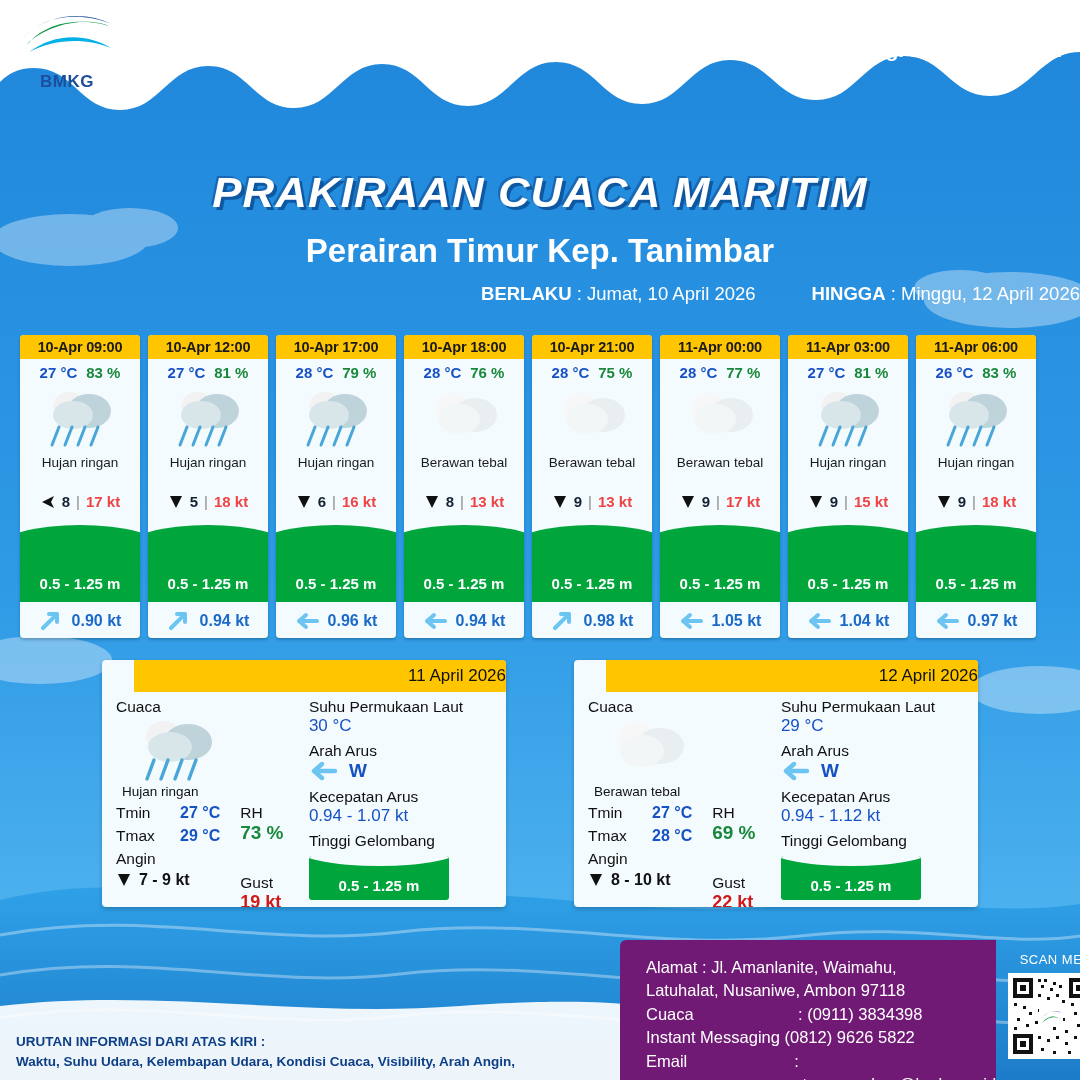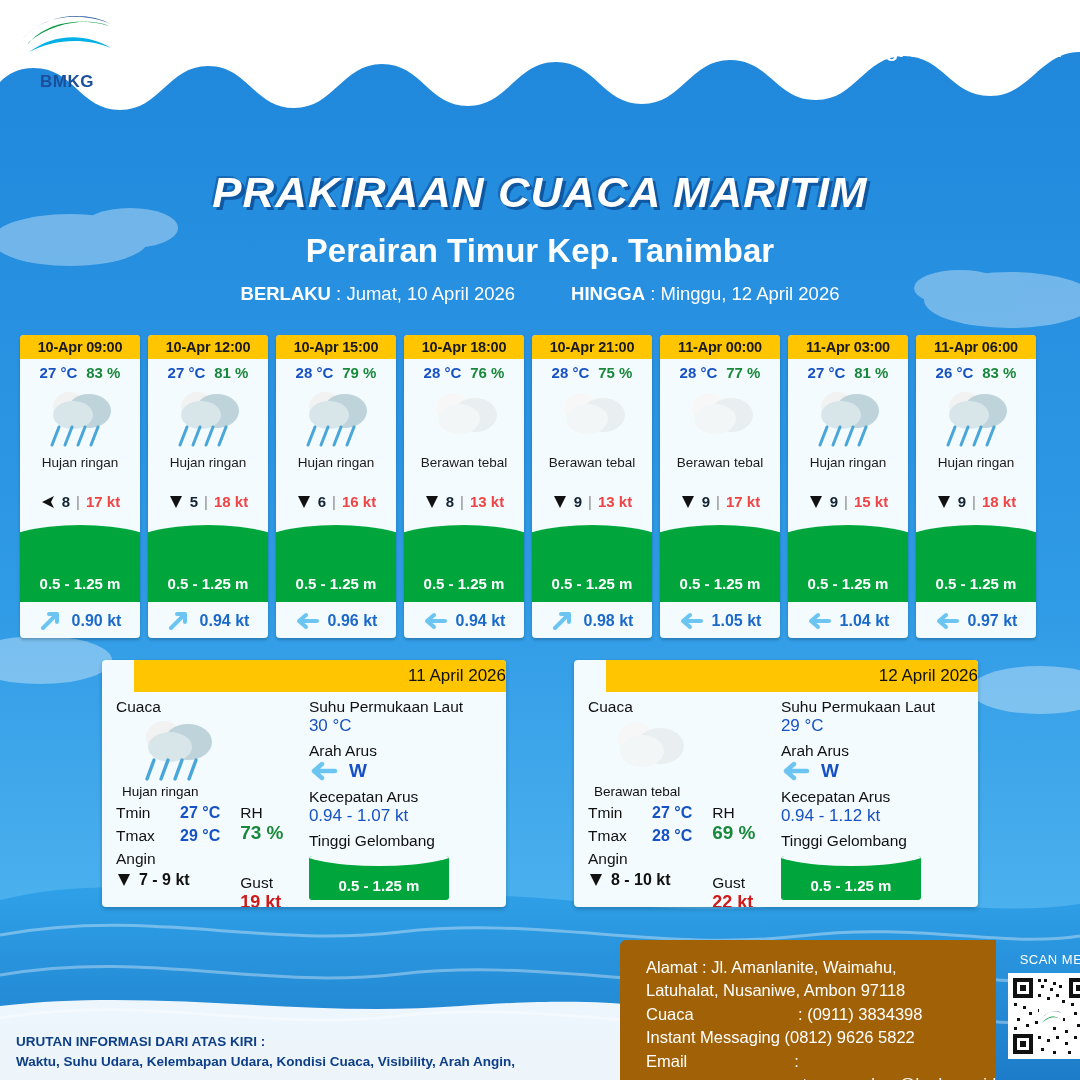--- a/index.html
+++ b/index.html
@@ -30,21 +30,21 @@
     letter-spacing:1px;
     text-shadow: 0 0 0 #0b4d96, 3px 3px 0 rgba(11,77,150,.85), -2px -2px 0 rgba(11,77,150,.55);
     transform: scaleX(1.02);
   }
   .title-sub {
     position:absolute; top:232px; left:0; width:1080px; text-align:center; z-index:5;
     font-size:33px; font-weight:bold; color:#ffffff;
   }
   .valid-row {
     position:absolute; top:283px; left:0; width:1080px; z-index:5;
-    display:flex; justify-content:center; gap:56px; font-size:18.5px; color:#ffffff;
+    display:flex; justify-content:flex-end; gap:56px; font-size:18.5px; color:#ffffff;
   }
   .valid-row b { font-weight:bold; }
 
   
   .cards {
     position:absolute; top:335px; left:20px; width:1040px; z-index:5;
     display:flex; gap:8px;
   }
   .card {
     width:120px; background:#f4fbff; border-radius:4px; overflow:hidden;
@@ -134,21 +134,21 @@
   .wave-chip span {
     position:absolute; bottom:6px; left:0; width:100%; text-align:center;
     color:#fff; font-size:15px; font-weight:bold;
   }
   .dwind { display:flex; align-items:center; gap:7px; margin-top:3px; }
   .dwind .v { font-size:16px; font-weight:bold; color:#111; }
 
   
   .footer-box {
     position:absolute; left:620px; top:940px; width:376px; height:140px; z-index:5;
-    background:#a16207; border-radius:6px 0 0 0;
+    background:#701a75; border-radius:6px 0 0 0;
     display:flex;
   }
   .addr { padding:16px 8px 8px 26px; color:#fff; font-size:16.5px; line-height:1.42; }
   .addr .row { display:flex; }
   .addr .lab { width:152px; }
   .qr-col { width:128px; text-align:center; padding-top:12px; }
   .scan-me { color:#fff; font-size:13px; letter-spacing:.5px; }
   .qr { width:86px; height:86px; margin:6px auto 0; background:#fff; position:relative; }
   .legend {
     position:absolute; left:16px; bottom:8px; width:600px; z-index:5;
@@ -301,21 +301,21 @@
     <div class="wave-txt">0.5 - 1.25 m</div>
     <div class="cur-row">
       <svg width="26" height="18" viewBox="0 0 26 18">
           <path d="M4,16 L18,2 M18,2 L10,2 M18,2 L18,10" stroke="#6cc4f0" stroke-width="4" fill="none" stroke-linecap="round"></path>
         </svg>
       <span class="cur-val">0.94 kt</span>
     </div>
   </div>
 
   <div class="card">
-    <div class="card-hd">10-Apr 15:00</div>
+    <div class="card-hd">10-Apr 17:00</div>
     <div class="card-temp">
       <span class="t-val">28 °C</span>
       <span class="h-val">79 %</span>
     </div>
     <div class="icon-box">
       <svg width="82" height="66" viewBox="0 0 82 66">
           <g>
             <ellipse cx="30" cy="22" rx="16" ry="15" fill="#f2f2f2"></ellipse>
             <ellipse cx="50" cy="26" rx="22" ry="17" fill="#bfd3da"></ellipse>
             <ellipse cx="34" cy="30" rx="20" ry="14" fill="#d8e6ea"></ellipse>

